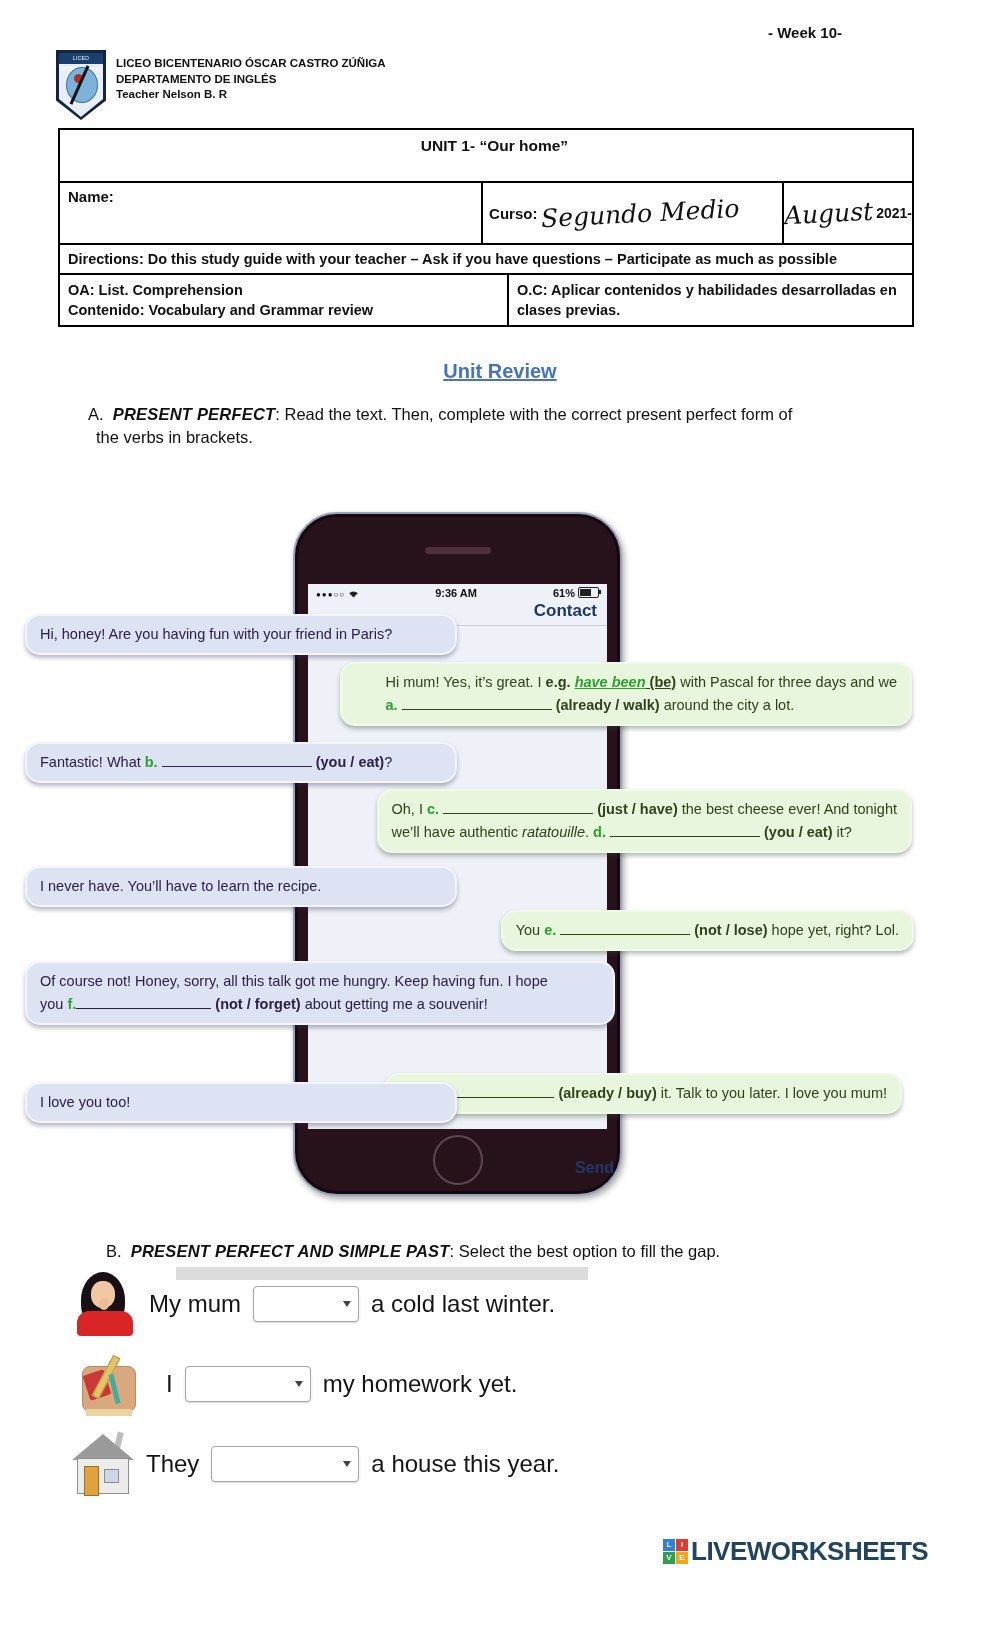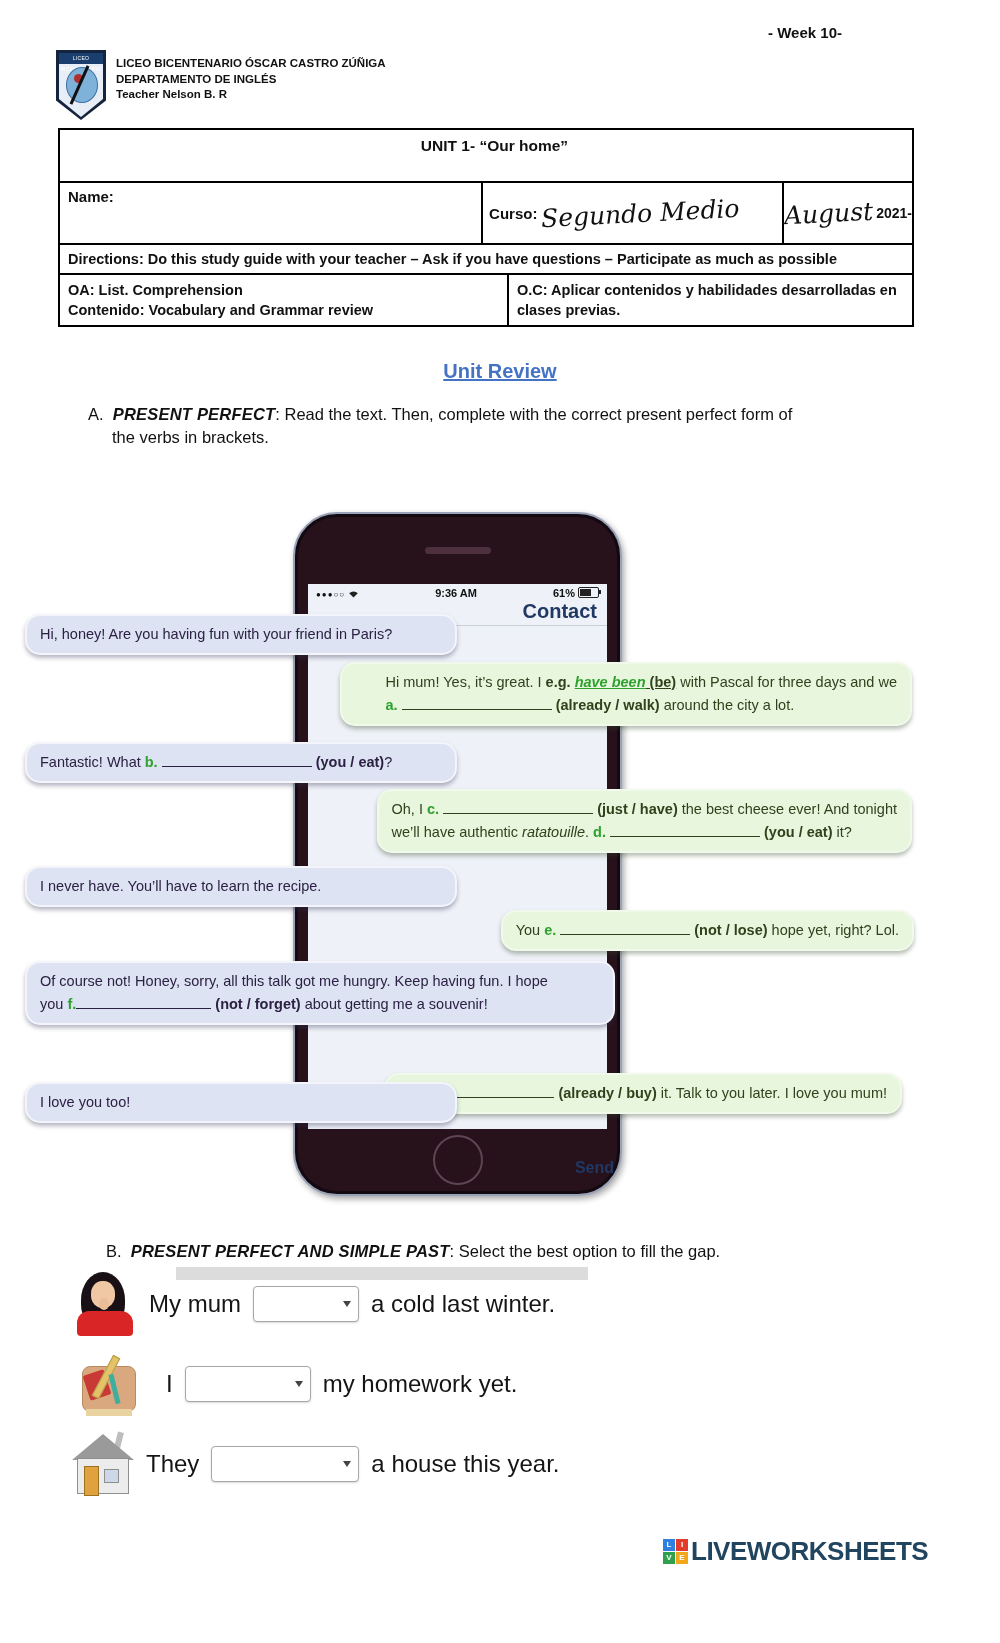--- a/index.html
+++ b/index.html
@@ -39,38 +39,38 @@
   .c-oc{flex:1;border-left:2px solid #000;padding:5px 8px;font-weight:bold;font-size:14.5px;line-height:20px;}
   .r4{padding:6px 8px;font-weight:bold;font-size:14.5px;}
 
   
   .unit-review{position:absolute;top:360px;left:0;width:100%;text-align:center;
         color:#4472c4;font-weight:bold;font-size:20px;text-decoration:underline;}
   .sec{position:absolute;left:88px;font-size:16.5px;line-height:23px;width:820px;}
   .sec-a{top:403px;}
   .sec-b{top:1240px;margin-left:18px;}
   .sec b i{letter-spacing:.2px;}
-  .sec .line2{margin-left:24px;}
+  .sec .line2{margin-left:8px;}
 
   
   .phone{position:absolute;left:293px;top:512px;width:325px;height:680px;
          background:#27121c;border-radius:44px;border:2px solid #9aa2b8;
          box-shadow:inset 0 0 0 3px #120a10,2px 3px 6px rgba(0,0,0,.35);}
   .speaker{position:absolute;top:33px;left:50%;transform:translateX(-50%);
          width:66px;height:7px;border-radius:4px;background:#4e2f3d;}
   .screen{position:absolute;left:13px;right:13px;top:70px;height:545px;background:#eef1f7;}
   .statusbar{display:flex;justify-content:space-between;align-items:center;
          padding:3px 8px 0 8px;font-size:11px;font-weight:600;color:#111;}
   .sig{font-size:8px;letter-spacing:1px;}
   .battbox{display:inline-block;width:19px;height:9px;border:1px solid #222;border-radius:2px;
          position:relative;vertical-align:-1px;margin-left:3px;}
   .battfill{position:absolute;left:1px;top:1px;bottom:1px;width:58%;background:#222;}
   .battnub{position:absolute;right:-3px;top:2px;width:2px;height:4px;background:#222;}
   .contactbar{height:26px;border-bottom:1.5px solid #c9cedb;text-align:right;
-         padding-right:10px;color:#1f3864;font-weight:bold;font-size:20px;line-height:24px;}
+         padding-right:10px;color:#1f3864;font-weight:bold;font-size:17px;line-height:24px;}
   .inputbar{position:absolute;left:140px;right:48px;bottom:16px;height:25px;background:#fdfdfd;
          border:1px solid #bfc5d2;border-radius:13px;}
   .send{position:absolute;right:6px;bottom:17px;color:#1f3864;font-weight:bold;font-size:16px;}
   .homebtn{position:absolute;left:50%;transform:translateX(-50%);bottom:9px;width:46px;height:46px;
          border-radius:50%;border:2.5px solid #5f4453;}
 
   
   .bubble{position:absolute;z-index:5;border-radius:15px;padding:7px 13px;
           font-size:14.5px;line-height:23px;white-space:nowrap;box-sizing:border-box;}
   .bubble-left{background:#dde3f2;border:2px solid #f3f5fb;color:#2c2144;

